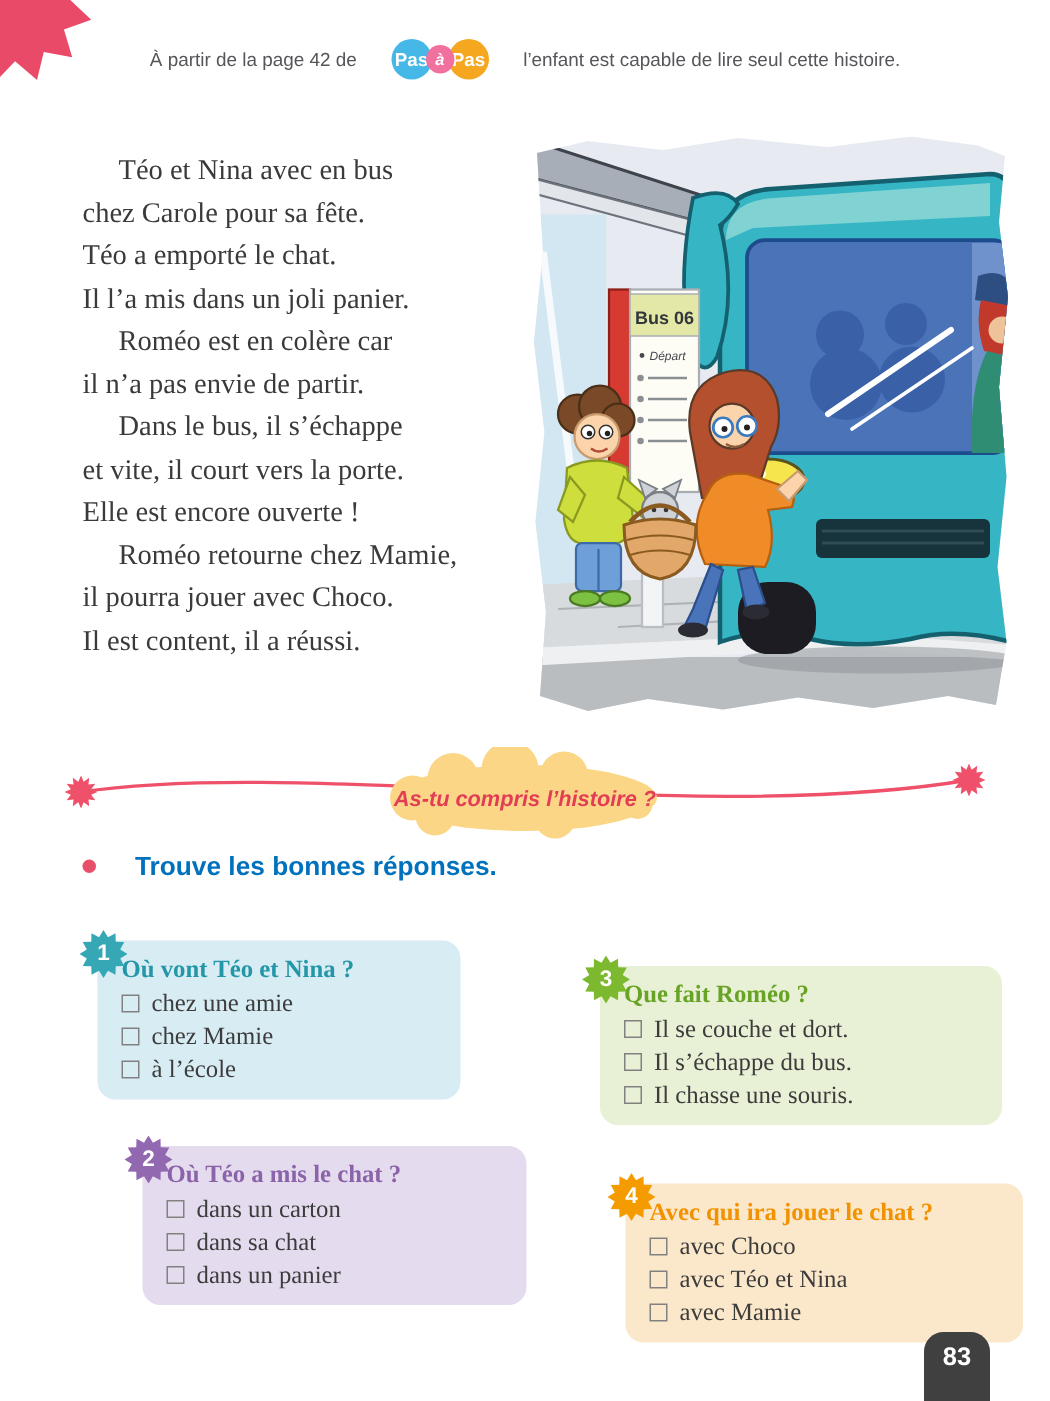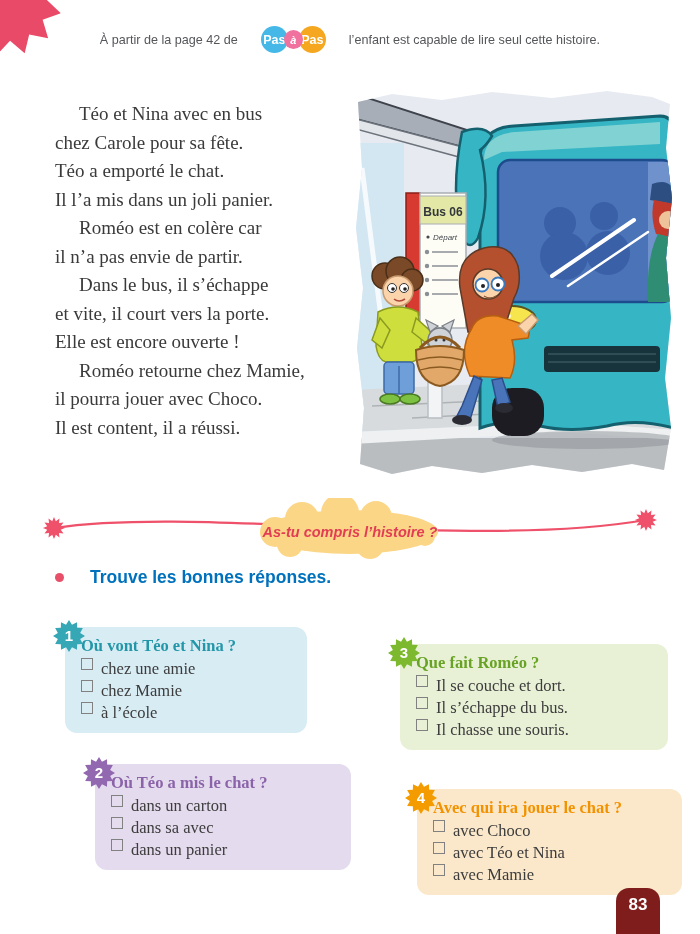--- a/index.html
+++ b/index.html
@@ -27,37 +27,37 @@
   .illus{position:absolute;left:352px;top:88px;width:322px;height:390px;}
   
   .divider{position:absolute;left:40px;top:498px;width:620px;height:70px;}
   
   .instruction{position:absolute;left:55px;top:567px;display:flex;align-items:center;gap:26px;}
   .instruction .dot{width:9px;height:9px;border-radius:50%;background:#e8506a;}
   .instruction .txt{color:#0071bc;font-weight:bold;font-size:17.5px;}
   
   .qbox{position:absolute;border-radius:12px;padding:8px 12px 9px 16px;font-family:"Liberation Serif",serif;font-size:16.5px;line-height:22px;color:#3c3c3c;}
   .qbox .qtitle{font-weight:bold;margin-bottom:1px;}
-  .qbox .opt{display:flex;}
+  .qbox .opt{display:flex;align-items:center;}
   .chk{flex:0 0 auto;width:10px;height:10px;border:1.2px solid #818181;margin-right:8px;background:transparent;display:inline-block;}
   .badge{position:absolute;left:-12px;top:-7px;width:32px;height:32px;display:flex;align-items:center;justify-content:center;color:#fff;font-family:"Liberation Sans",sans-serif;font-weight:bold;font-size:15px;}
   .q1{left:65px;top:627px;width:214px;background:#d8ecf4;}
   .q1 .qtitle{color:#2396a8;}
   .q1 .badge{background:#35a7b5;}
   .q2{left:95px;top:764px;width:228px;background:#e5dbee;}
   .q2 .qtitle{color:#8a63a8;}
   .q2 .badge{background:#9268b0;}
   .q3{left:400px;top:644px;width:240px;background:#e8f1d6;}
   .q3 .qtitle{color:#69a325;}
   .q3 .badge{background:#7cb92e;}
   .q4{left:417px;top:789px;width:237px;background:#fbe8ca;}
   .q4 .qtitle{color:#f39200;}
   .q4 .badge{background:#f49b00;}
   
-  .page-badge{position:absolute;left:616px;top:888px;width:44px;height:46px;background:#7f1d1d;border-radius:13px 13px 0 0;color:#fff;font-weight:bold;font-size:17px;display:flex;justify-content:center;padding-top:7px;box-sizing:border-box;}
+  .page-badge{position:absolute;left:616px;top:888px;width:44px;height:46px;background:#404040;border-radius:13px 13px 0 0;color:#fff;font-weight:bold;font-size:17px;display:flex;justify-content:center;padding-top:7px;box-sizing:border-box;}
 </style>
 </head>
 <body>
 
 <div class="page">
 
   <div class="corner-star burst"></div>
 
   <div class="header">
     <span>À partir de la page 42 de</span>
@@ -261,21 +261,21 @@
 
   <div class="qbox q2">
     <div class="badge burst">2</div>
     <div class="qtitle">Où Téo a mis le chat ?</div>
     <div class="opt">
       <span class="chk"></span>
       <span>dans un carton</span>
     </div>
     <div class="opt">
       <span class="chk"></span>
-      <span>dans sa avec</span>
+      <span>dans sa chat</span>
     </div>
     <div class="opt">
       <span class="chk"></span>
       <span>dans un panier</span>
     </div>
   </div>
 
   <div class="qbox q4">
     <div class="badge burst">4</div>
     <div class="qtitle">Avec qui ira jouer le chat ?</div>

